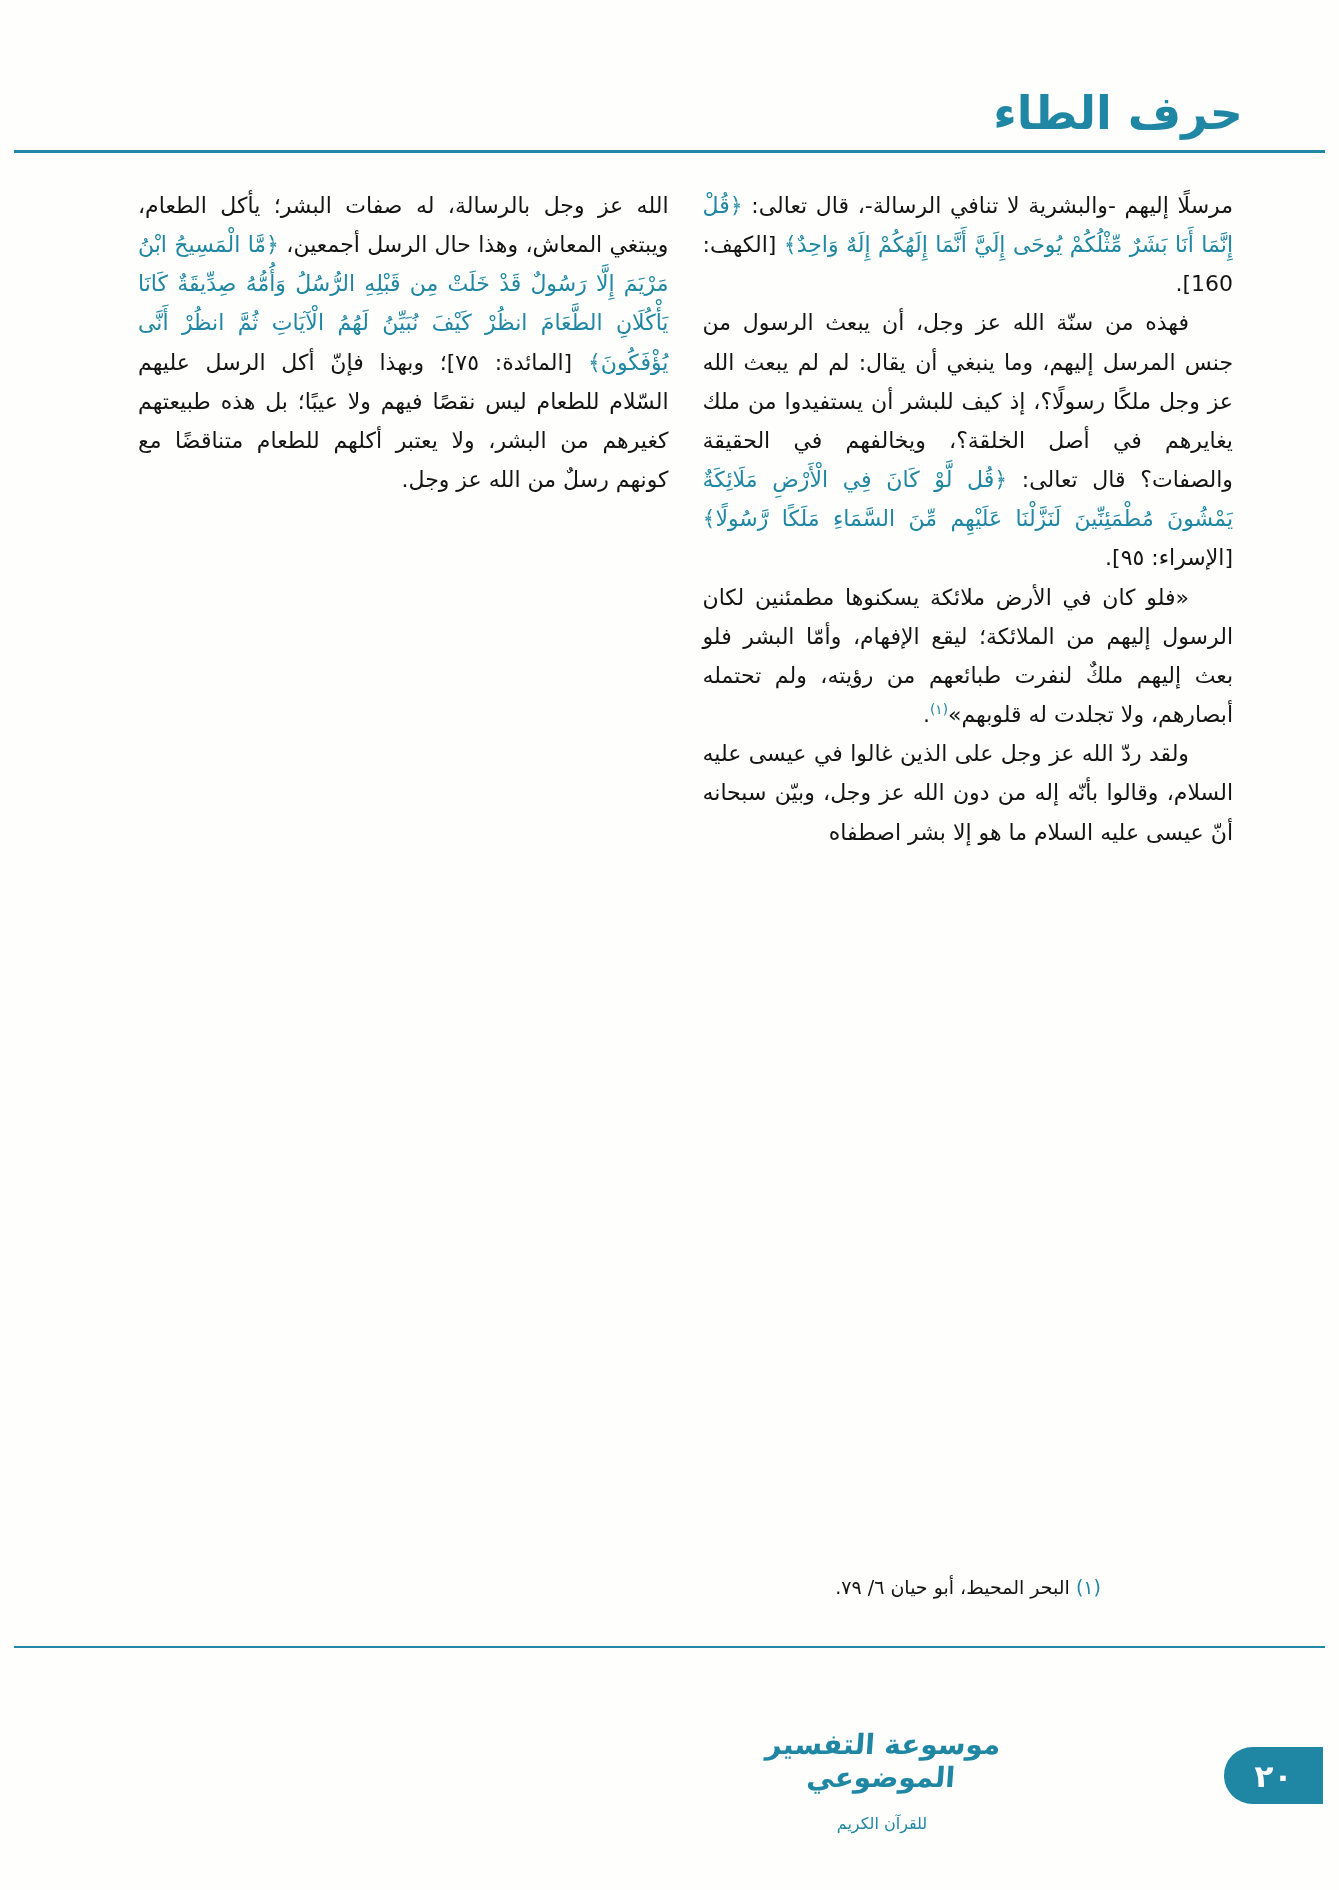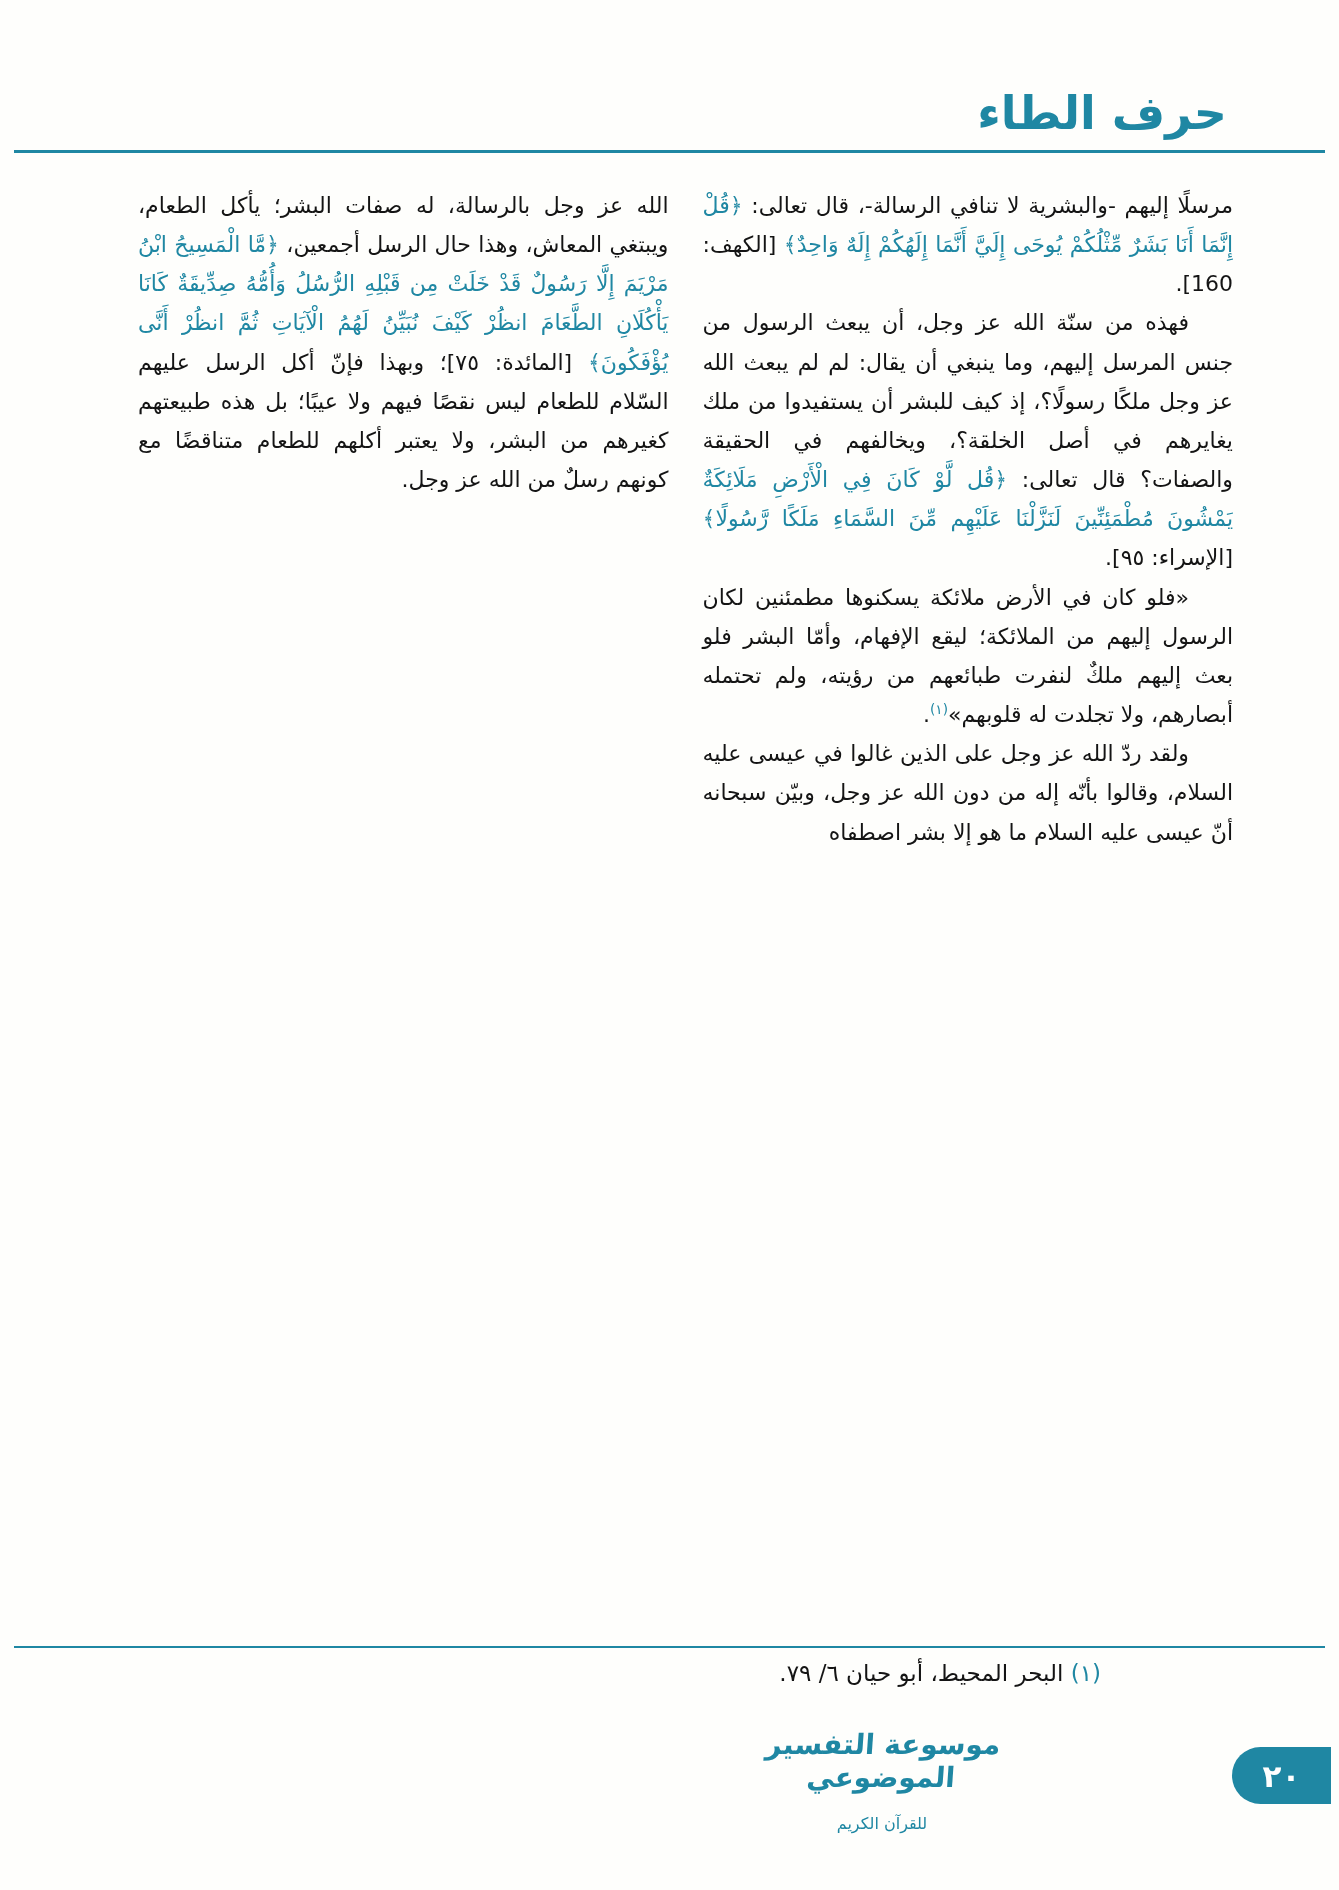--- a/index.html
+++ b/index.html
@@ -12,21 +12,21 @@
     margin: 0 auto;
     background: #fefefc;
     overflow: hidden;
     direction: rtl;
     font-family: "DejaVu Sans", sans-serif;
     color: #141414;
   }
   .chapter-heading {
     position: absolute;
     top: 86px;
-    right: 112px;
+    right: 96px;
     color: var(--accent);
     font-size: 46px;
     font-weight: bold;
     letter-spacing: 1px;
   }
   .header-rule {
     position: absolute;
     top: 150px;
     left: 14px;
     right: 14px;
@@ -62,23 +62,23 @@
   .footnote-rule {
     position: absolute;
     top: 1646px;
     left: 14px;
     right: 14px;
     height: 2px;
     background: var(--accent);
   }
   .footnote {
     position: absolute;
-    top: 1660px;
+    top: 1576px;
     right: 238px;
-    font-size: 23px;
+    font-size: 19px;
     color: #141414;
   }
   .footnote .marker { color: var(--accent); }
   .logo {
     position: absolute;
     top: 1728px;
     left: 742px;
     width: 280px;
     text-align: center;
     color: var(--accent);
@@ -90,21 +90,21 @@
     transform: skewX(-4deg);
   }
   .logo-sub {
     display: block;
     font-size: 16px;
     margin-top: 20px;
   }
   .page-badge {
     position: absolute;
     top: 1747px;
-    right: 8px;
+    right: 16px;
     width: 99px;
     height: 57px;
     background: var(--accent);
     border-radius: 30px 0 0 30px;
     color: #ffffff;
     display: flex;
     align-items: center;
     justify-content: center;
     font-size: 31px;
     font-weight: bold;

